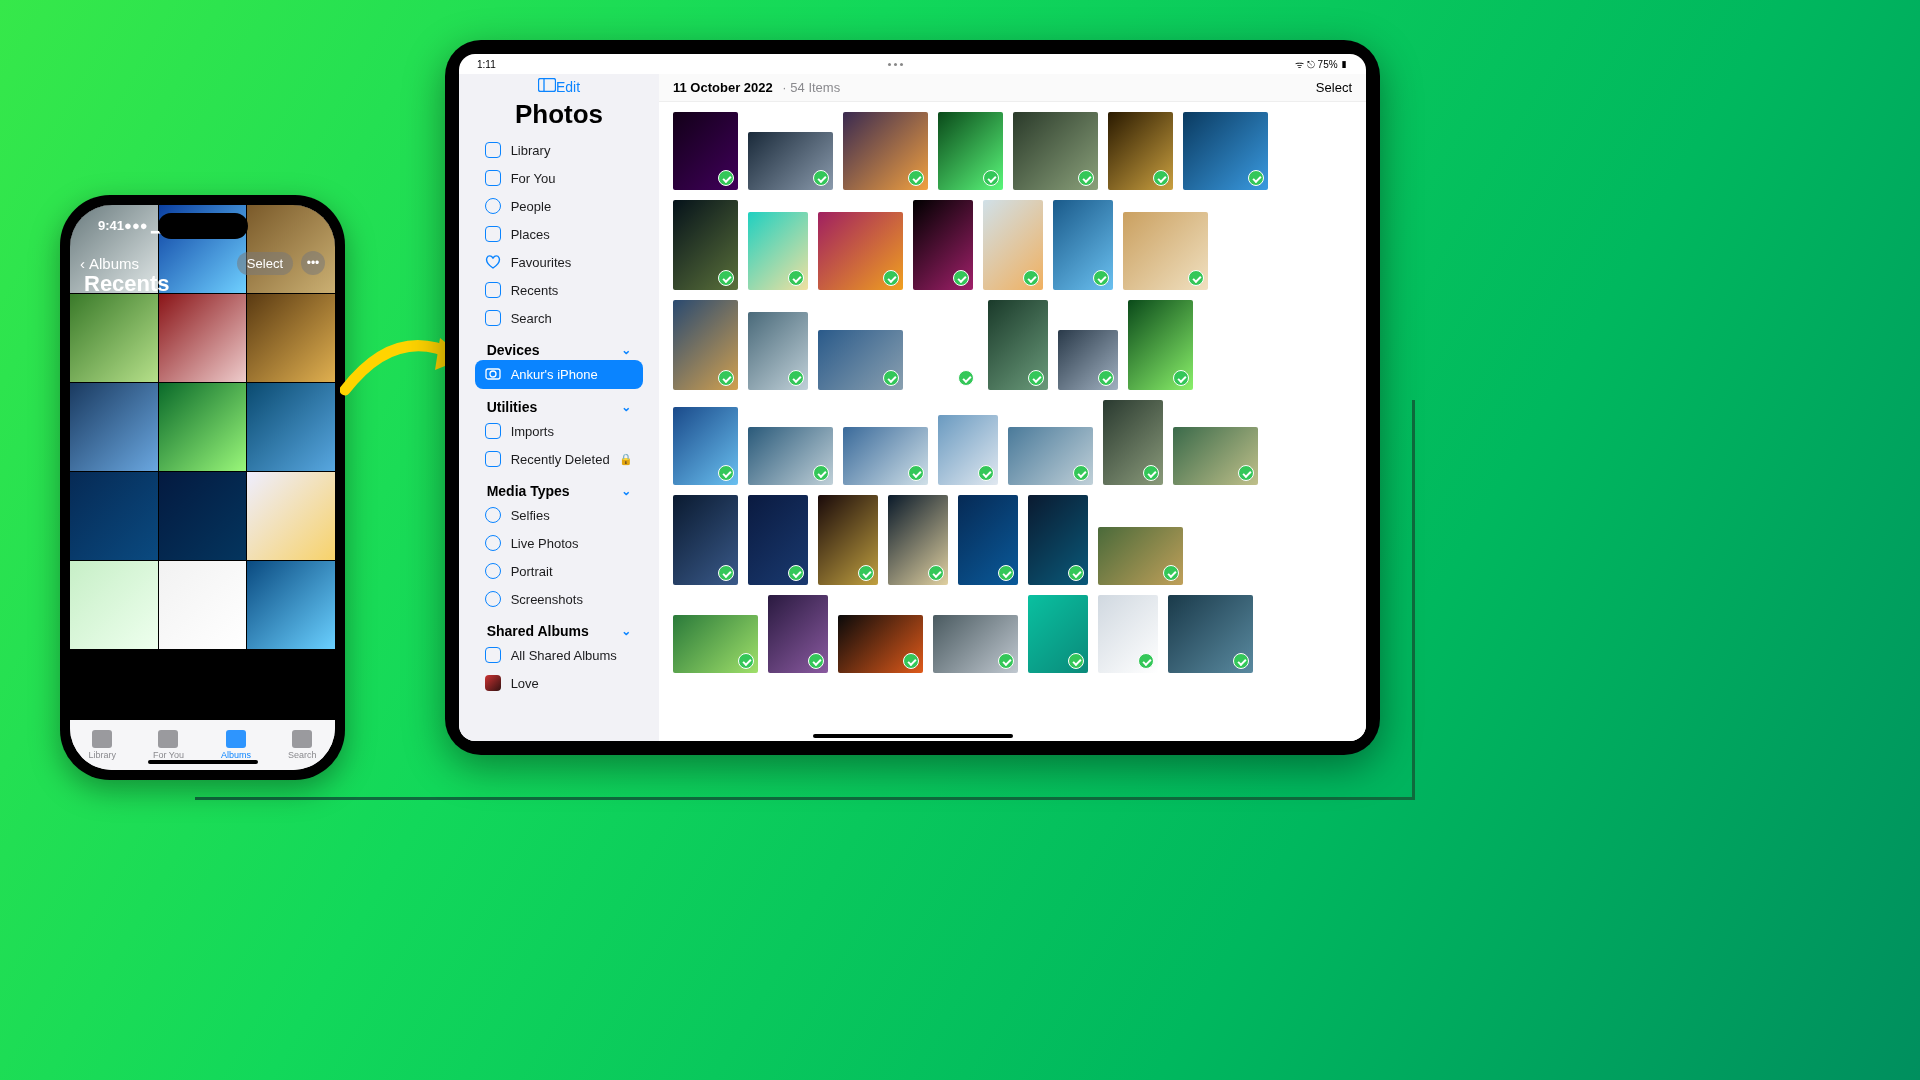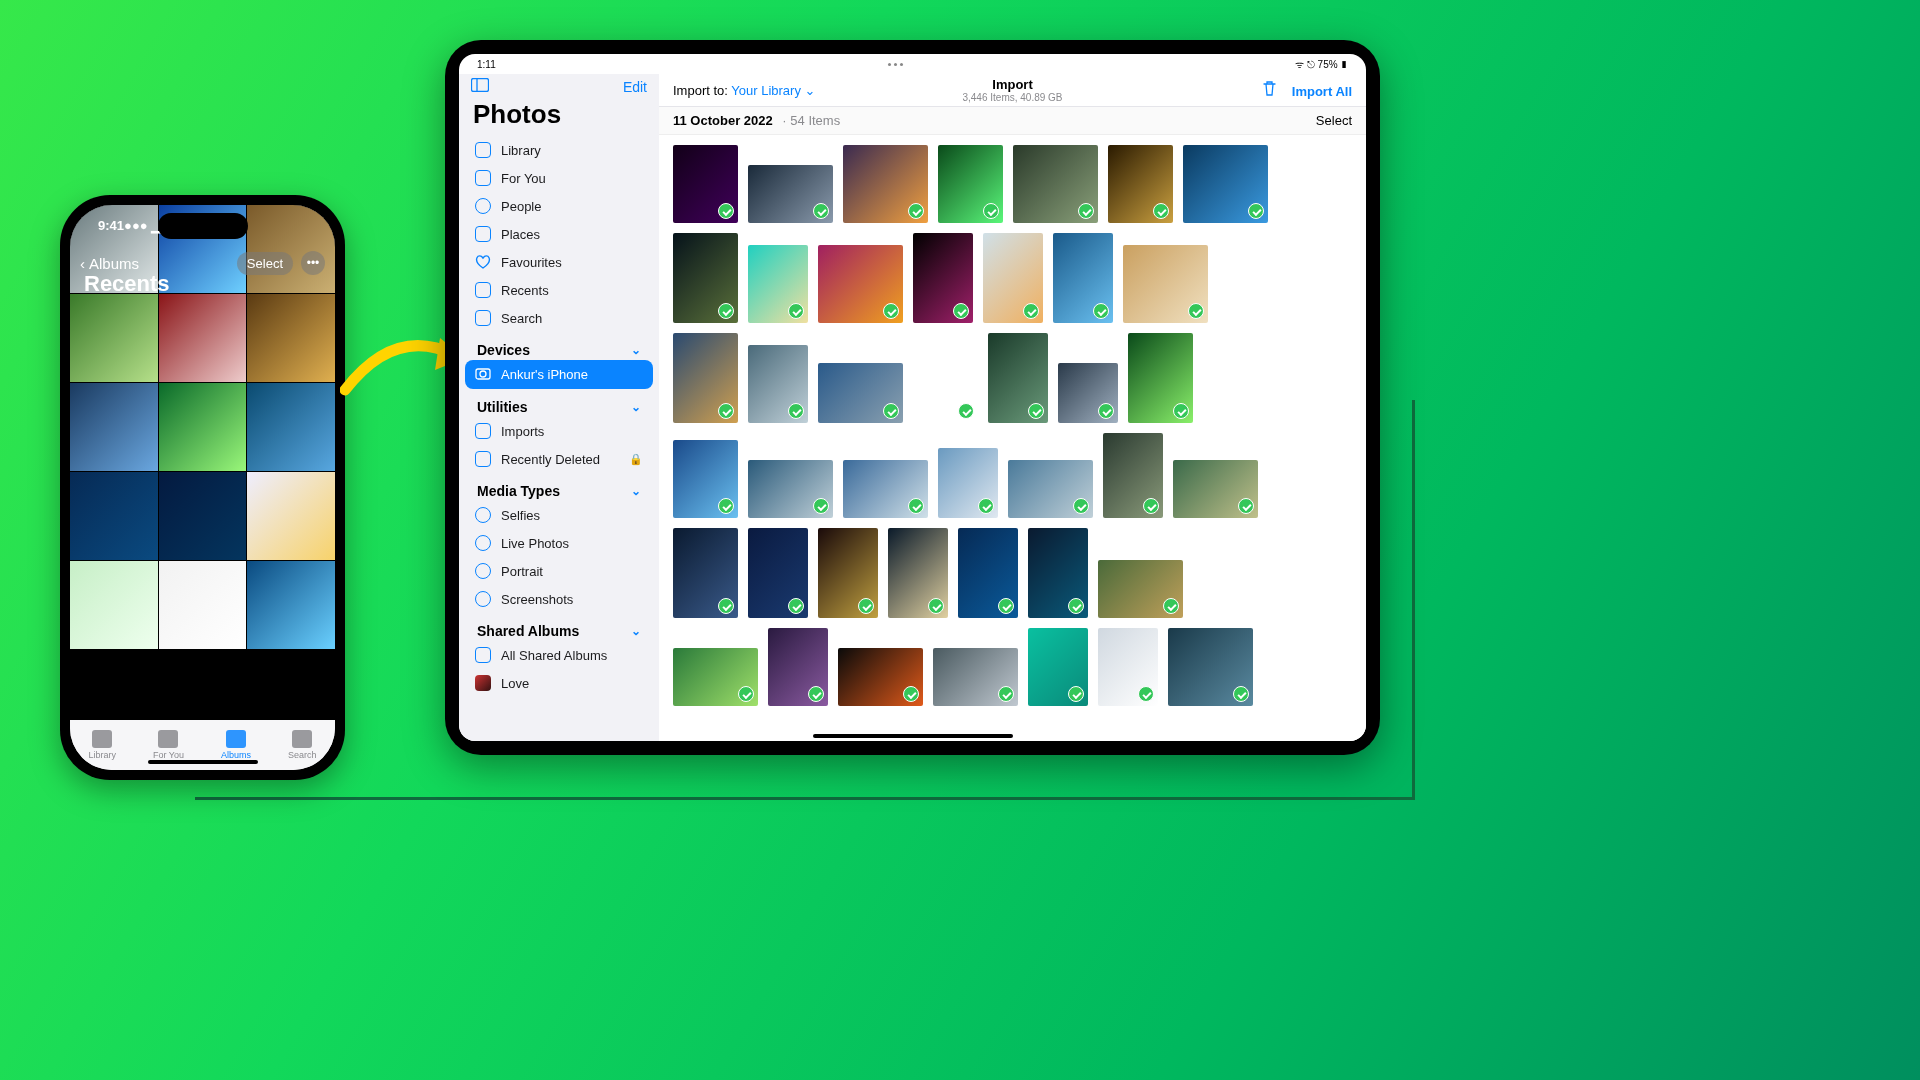--- a/index.html
+++ b/index.html
@@ -76,21 +76,21 @@
     position:absolute; inset:14px; background:#fff; border-radius:16px; overflow:hidden;
   }
   .ipad .status{
     height:20px; display:flex; align-items:center; justify-content:space-between;
     padding:0 18px; font-size:10px; color:#000;
   }
   .ipad .status .mid{display:flex;gap:3px;}
   .ipad .status .mid span{width:3px;height:3px;border-radius:50%;background:#888;}
   .ipad .split{display:flex; height:calc(100% - 20px);}
   
-  .sb{width:200px; background:#f2f2f6; display:flex; flex-direction:column;}
+  .sb{width:200px; background:#f2f2f6; display:flex; flex-direction:column;align-items:center;}
   .sb .top{display:flex;justify-content:space-between;align-items:center;padding:4px 12px 0;}
   .sb .top .aqua{color:#0a84ff;font-size:14px;}
   .sb h1{font-size:26px;font-weight:800;padding:4px 14px 6px;}
   .sb .list{flex:1;overflow:auto;padding:0 6px 6px;}
   .sb .item{display:flex;align-items:center;gap:10px;padding:6px 10px;font-size:13px;border-radius:8px;color:#1c1c1e;}
   .sb .item .ic{width:16px;height:16px;border:1.5px solid #0a84ff;border-radius:4px;}
   .sb .item .ic.circ{border-radius:50%;}
   .sb .item .ic.heart{border:none;}
   .sb .item.selected{background:#0a84ff;color:#fff;}
   .sb .section{display:flex;justify-content:space-between;align-items:center;padding:10px 12px 2px;font-size:14px;font-weight:700;}
@@ -307,40 +307,20 @@
               <span>All Shared Albums</span>
             </div>
             <div class="item">
               <span class="thumb"></span>
               <span>Love</span>
             </div>
           </div>
       </div>
 
       <div class="main">
-        <div class="hd" style="position:relative">
-          <div>
-            <span>Import to:</span>
-            <span class="aqua">
-              <span>Your Library</span><span> ⌄</span>
-            </span>
-          </div>
-          <div class="center">
-            <div class="t">Import</div>
-            <div class="s">3,446 Items, 40.89 GB</div>
-          </div>
-          <div>
-            <span class="trash">
-              <svg width="15" height="16">
-                  <path d="M2 4h11M5 4V2h5v2M4 4l1 11h5l1-11" fill="none" stroke="#0a84ff" stroke-width="1.3" stroke-linecap="round"></path>
-                </svg>
-            </span>
-            <span class="aqua" style="font-weight:600">Import All</span>
-          </div>
-        </div>
         <div class="sub">
           <div>
             <span class="date">11 October 2022</span>
             <span class="cnt"> · <span>54 Items</span></span>
           </div>
           <span class="aqua">Select</span>
         </div>
         <div class="gridwrap" id="ipad-grid">
             <div class="row">
               <div class="ph" style="width: 65px; height: 78px; background: linear-gradient(135deg, rgb(18, 0, 24), rgb(64, 0, 90));">

